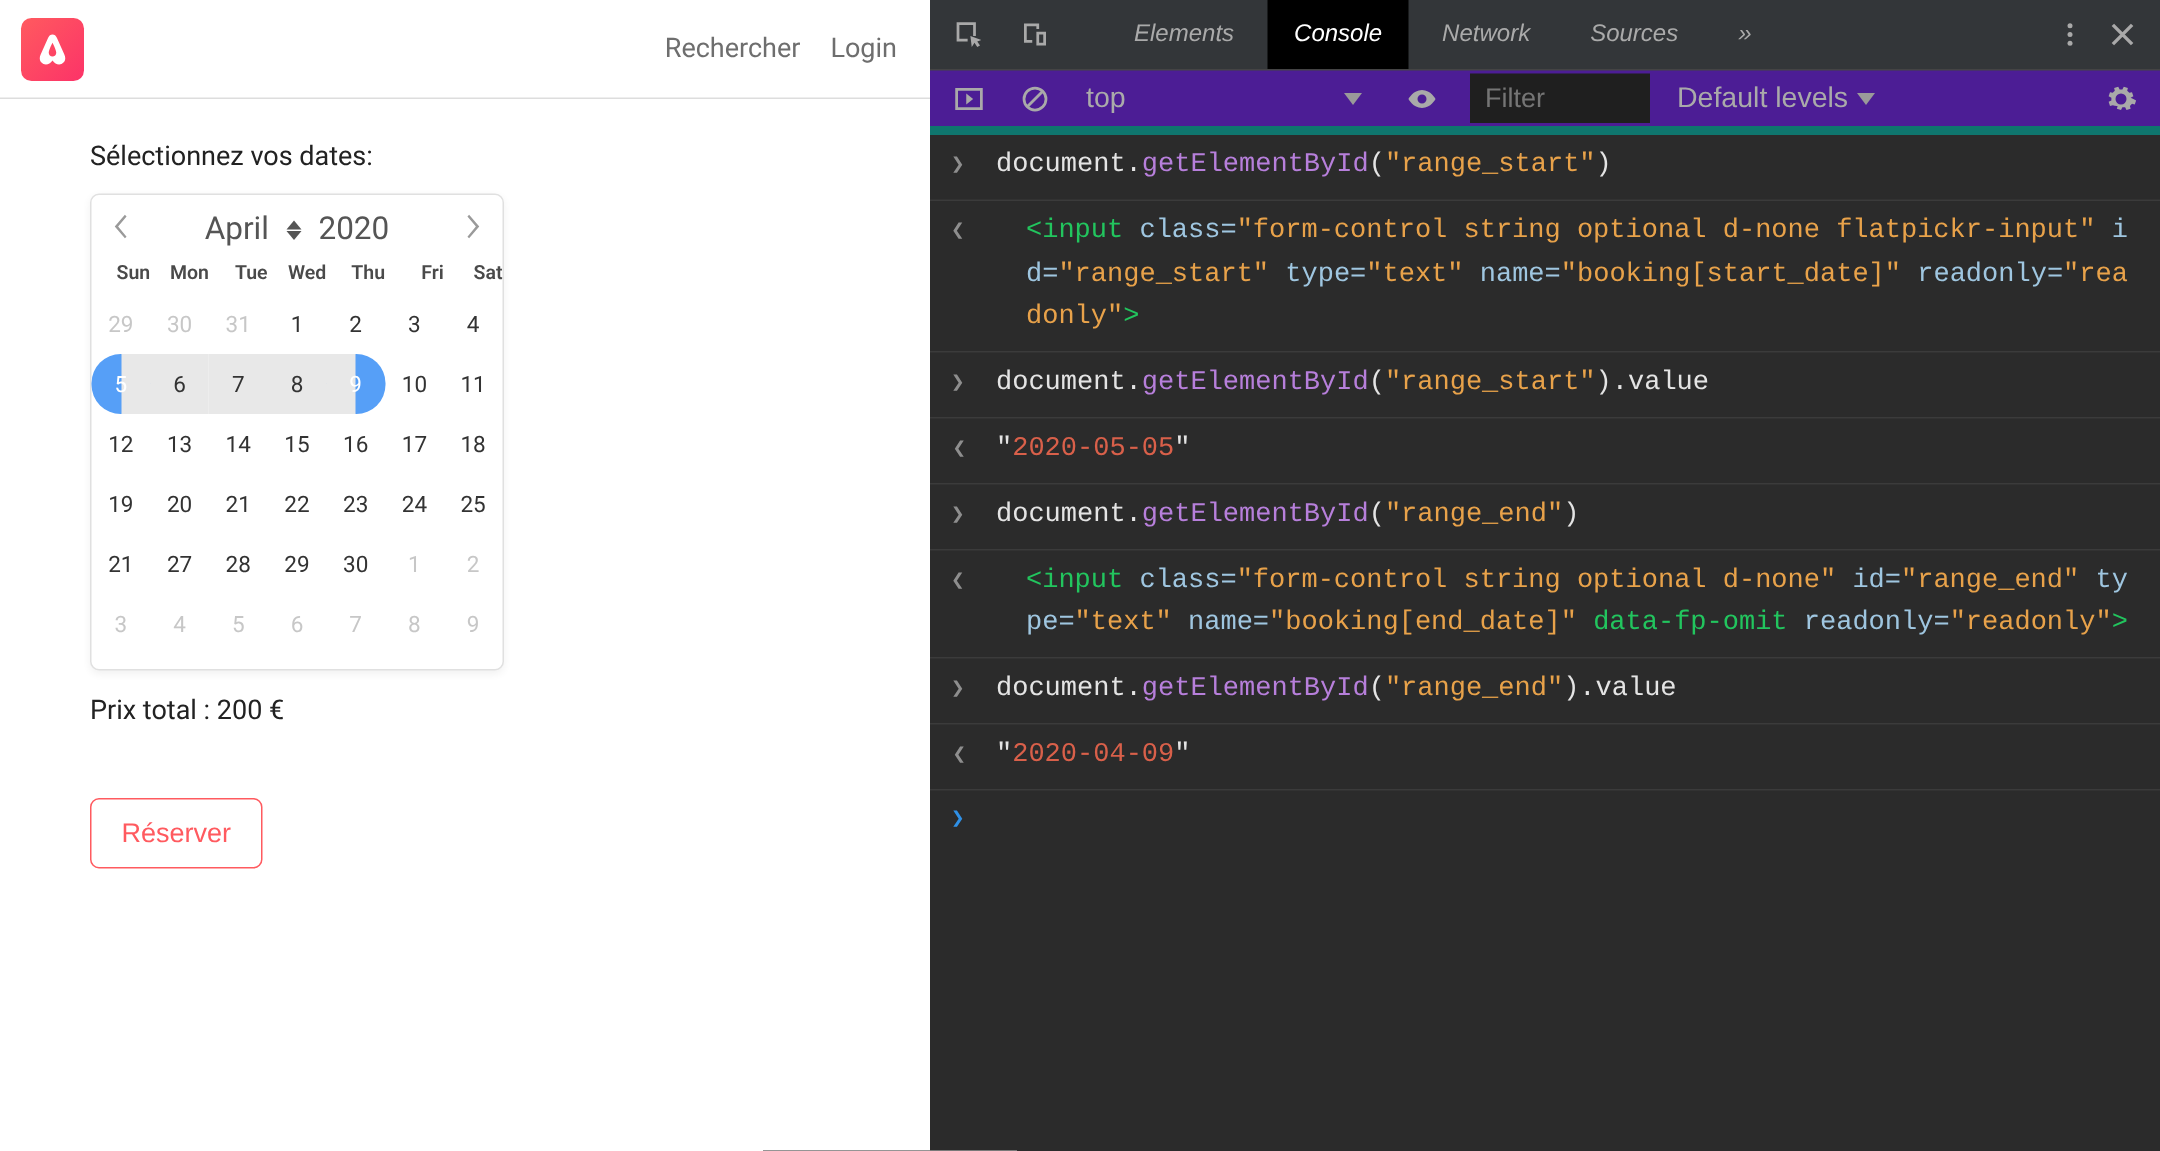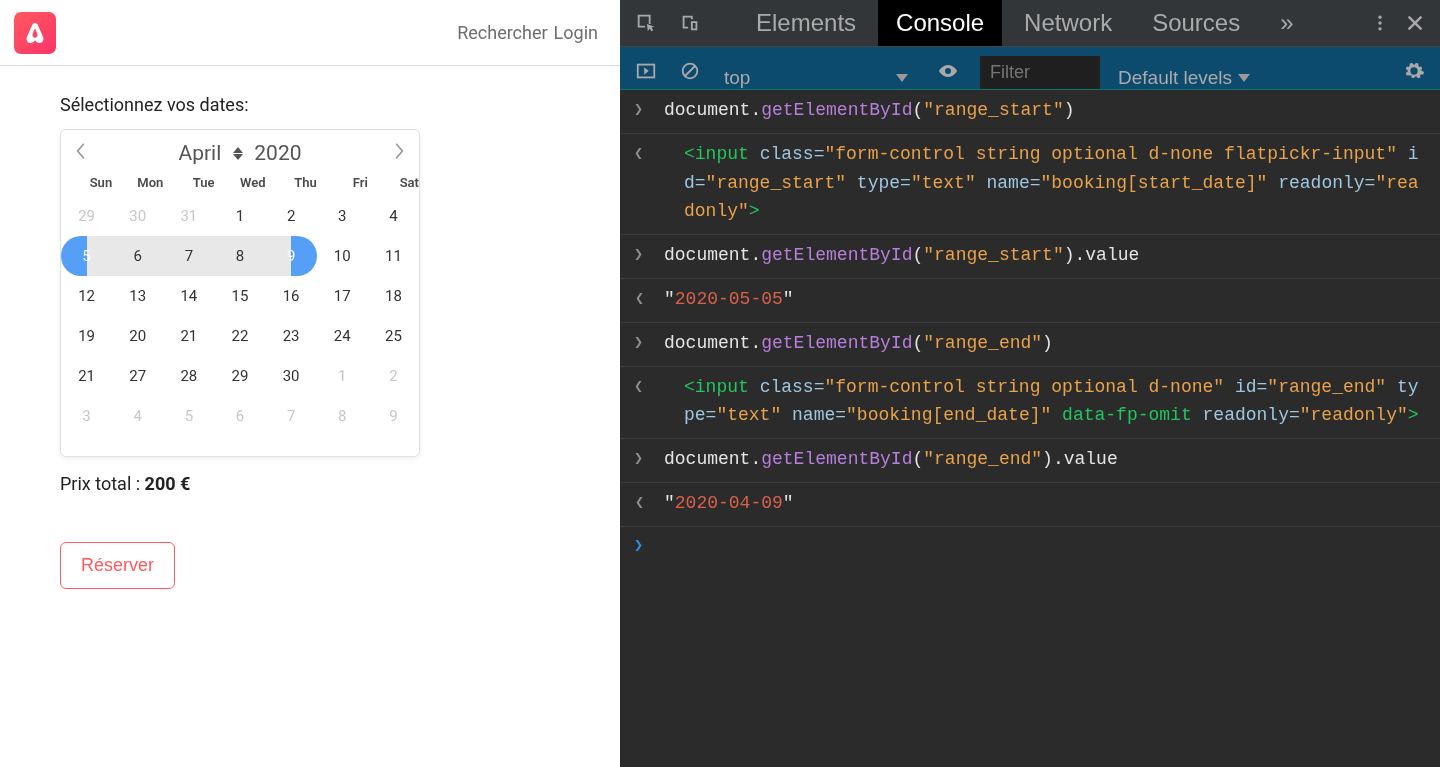--- a/index.html
+++ b/index.html
@@ -20,32 +20,32 @@
   padding: 0 22px 0 14px;
   border-bottom: 1px solid #ddd;
 }
 .logo-box {
   width: 42px; height: 42px;
   background: linear-gradient(135deg, #ff5a5f, #fc3368);
   border-radius: 7px;
   display:flex; align-items:center; justify-content:center;
 }
 .logo-box svg { width: 24px; height: 24px; }
-.header-links { display:flex; gap: 6px; font-size:18px; color:#6e6e6e; }
+.header-links { display:flex; gap: 20px; font-size:18px; color:#6e6e6e; }
 .header-links span { cursor:pointer; }
 
 .app-body { padding: 28px 60px; color:#222; }
 .select-dates { font-size: 18px; margin-bottom: 14px; }
 
 .calendar {
-  width: 360px;
+  width: 276px;
   border: 1px solid #e0e0e0;
   border-radius: 6px;
   box-shadow: 0 2px 6px rgba(0,0,0,0.06);
-  padding: 5px 0 20px;
+  padding: 5px 0 10px;
   background:#fff;
 }
 .cal-header { display:flex; align-items:center; justify-content:space-between; padding: 6px 14px; }
 .chev { fill:#9a9a9a; }
 .cal-center { display:flex; align-items:center; gap: 10px; }
 .cal-month { font-size: 21px; color:#555; }
 .cal-year { font-size: 21px; color:#555; }
 .sort-glyph { width:13px; height:20px; display:inline-flex; flex-direction:column; align-items:center; justify-content:center; gap:1px;}
 .sort-glyph div { width:0; height:0; border-left:5px solid transparent; border-right:5px solid transparent; }
 .sort-glyph .up { border-bottom:6px solid #555; }
@@ -61,21 +61,21 @@
 .cal-cell.in-range { background:#e8e8e8; }
 .cal-cell.sel-start::after {
   content:""; position:absolute; right:0; top:0; bottom:0; width:50%; background:#e8e8e8; z-index:-1;
 }
 .cal-cell.sel-end::before {
   content:""; position:absolute; left:0; top:0; bottom:0; width:50%; background:#e8e8e8; z-index:-1;
 }
 
 .res-line { font-size:18px; margin-top: 28px; }
 .price-line { font-size:18px; margin-top: 16px; }
-.price-line b { font-weight:700; }
+.price-line b { font-weight:400; }
 
 .reserve-btn {
   margin-top: 48px;
   border: 1px solid #ff5a5f;
   color: #ff5a5f;
   background:#fff;
   padding: 12px 20px;
   border-radius: 6px;
   font-size: 18px;
   cursor:pointer;
@@ -96,35 +96,36 @@
   display:flex; align-items:center;
   padding: 0 6px;
   gap: 4px;
 }
 .dt-tabbar .icon-slot { width:40px; height:40px; display:flex; align-items:center; justify-content:center; }
 .dt-tabbar svg { fill:#a9a9a9; }
 .dt-tab {
   padding: 0 18px;
   height: 100%;
   display:flex; align-items:center;
-  font-size: 24px;
+  font-size: 16px;
   font-family: -apple-system, sans-serif;
   color: #aaa;
   cursor:pointer;
+  font-style:italic;
 }
 .dt-tab.active { background:#000; color:#fff; }
 .dt-tabbar .spacer { flex:1; }
 .dt-tabbar .right-icons { display:flex; align-items:center; gap:14px; padding-right:8px;}
 
 .dt-toolbar {
   height: 44px;
-  background: #0c4a6e;
+  background: #4c1d95;
   border-top:1px solid #444;
-  border-bottom:1px solid #0f766e;
-  display:flex; align-items:flex-end; gap:8px;
+  border-bottom:6px solid #0f766e;
+  display:flex; align-items:center; gap:8px;
   padding: 0 8px;
   font-family: -apple-system, sans-serif;
 }
 .dt-toolbar .tb-icon { width:36px; height:36px; display:flex; align-items:center; justify-content:center; }
 .dt-toolbar .context-select {
   flex: 0 0 200px;
   display:flex; align-items:center; justify-content:space-between;
   font-size:19px; color:#aaa; padding: 0 8px;
 }
 .dt-toolbar .eye { margin: 0 6px; }

